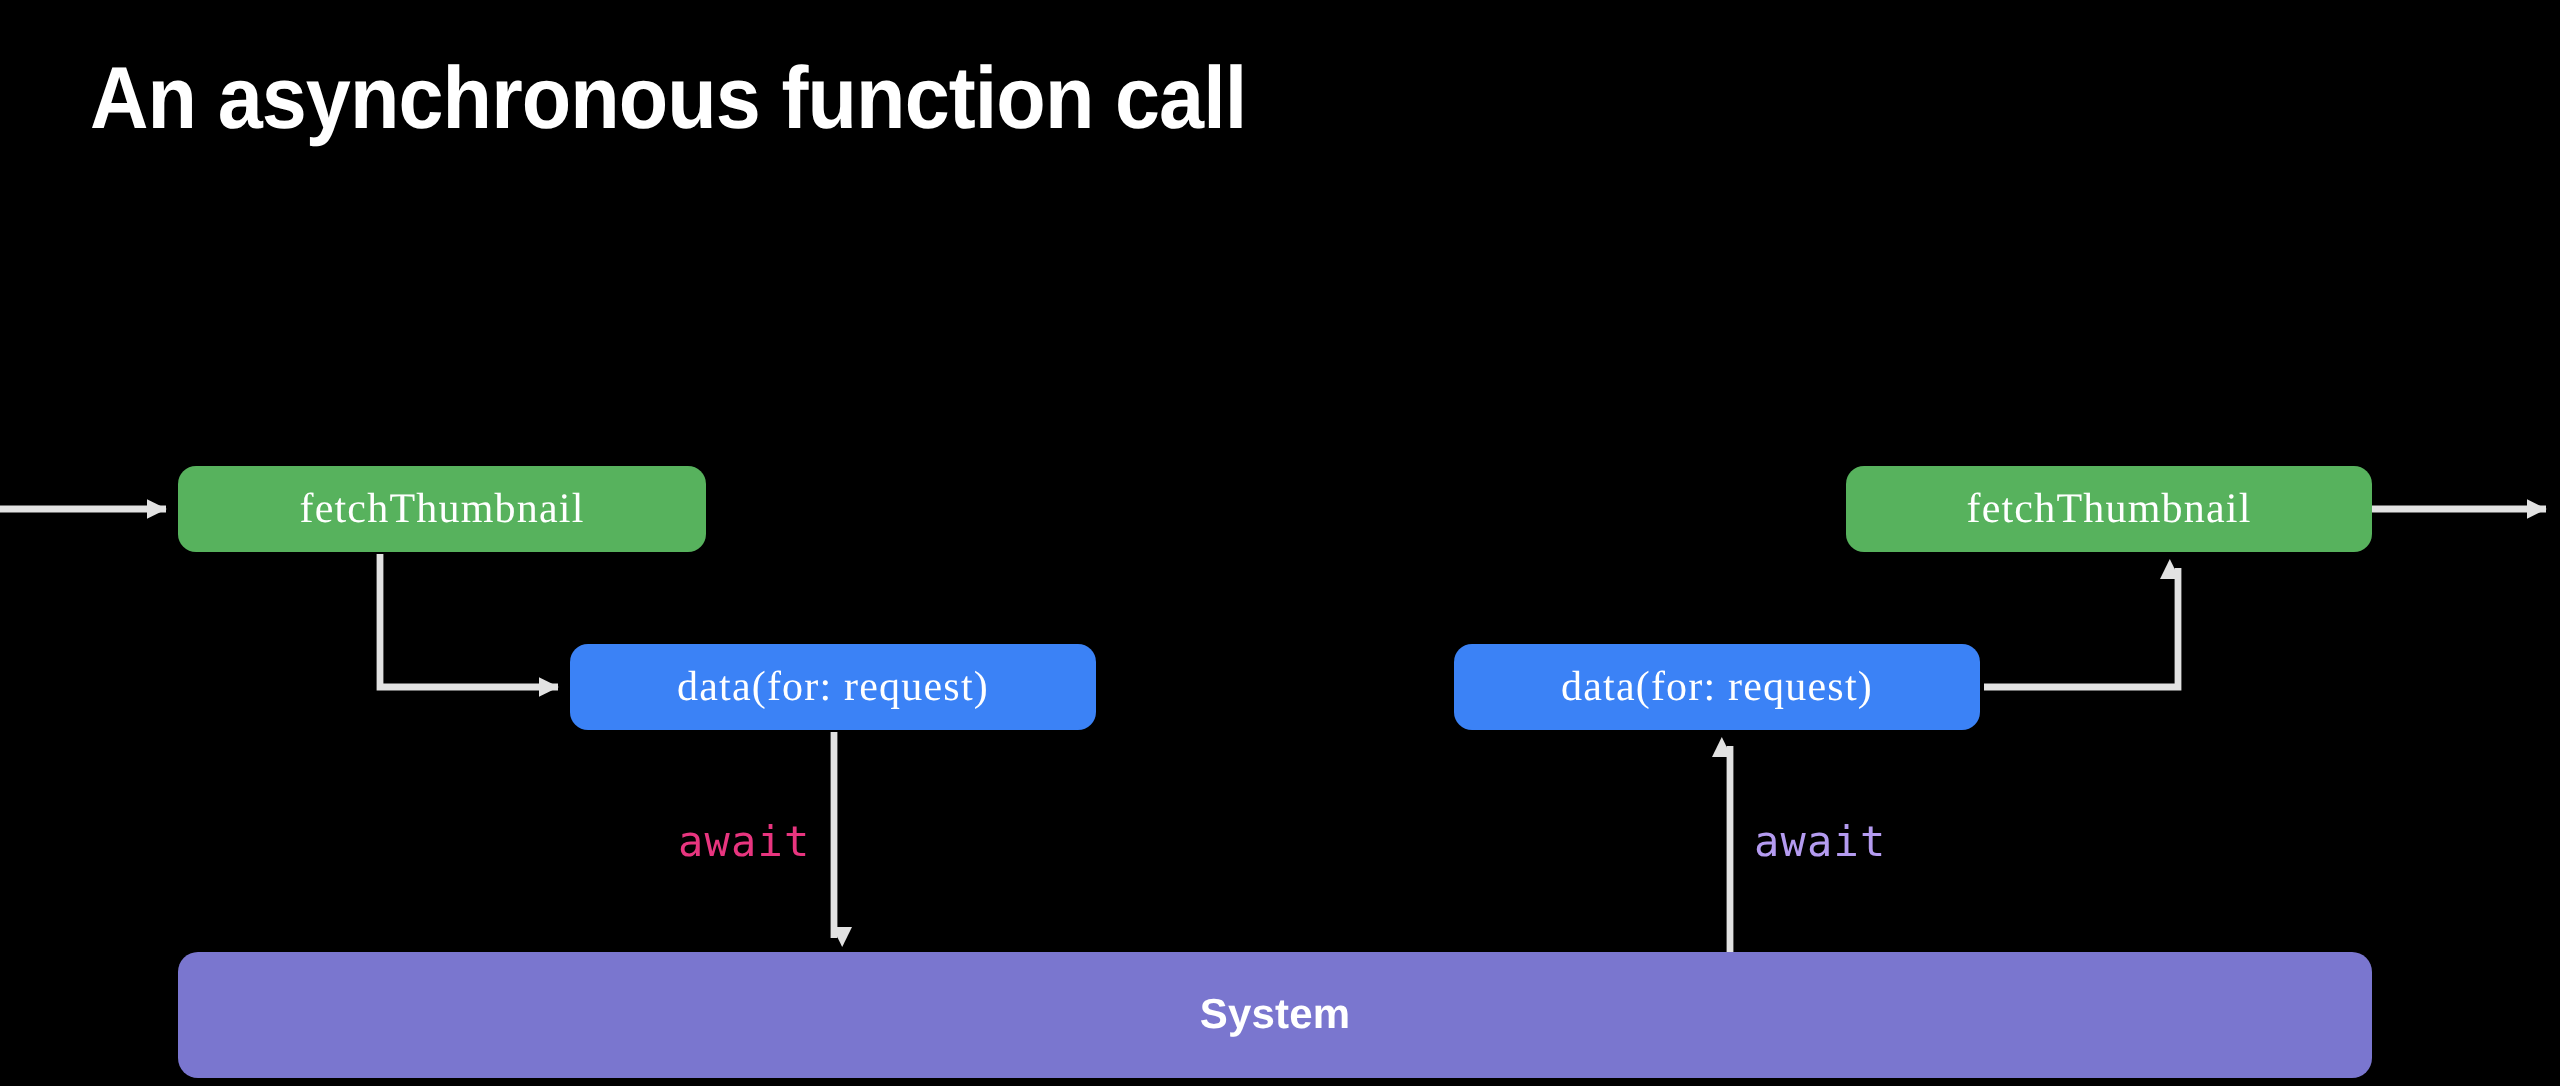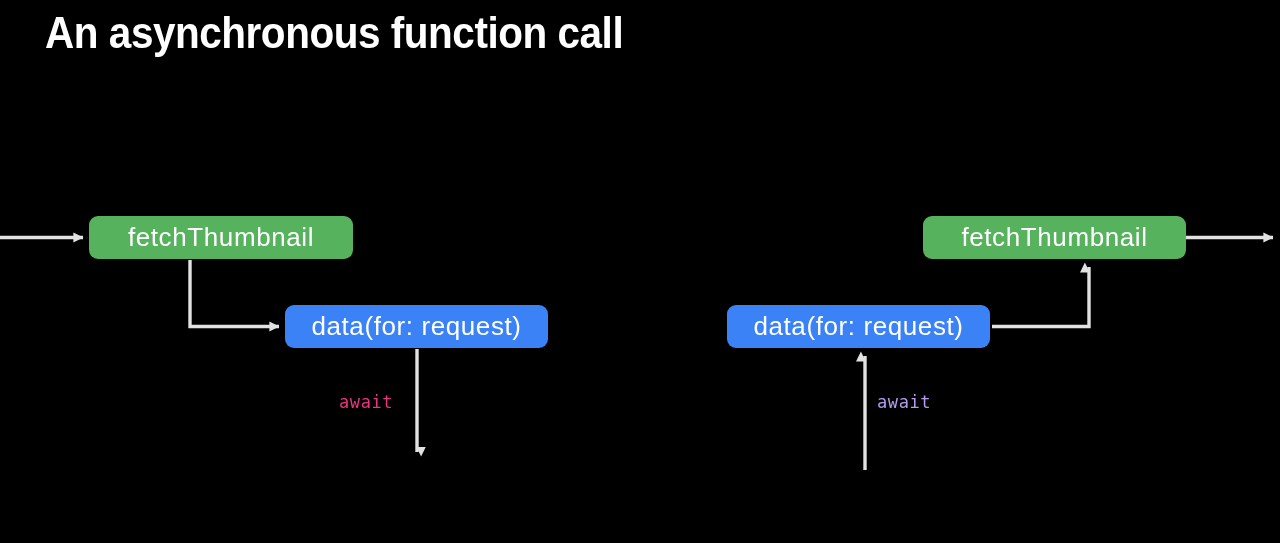--- a/index.html
+++ b/index.html
@@ -10,21 +10,21 @@
   body {
     width: 1280px;
     height: 543px;
     overflow: hidden;
     position: relative;
     font-family: "Liberation Sans", sans-serif;
   }
 
   #slide {
     position: absolute;
-    left: 0; top: 0;
+    left: 0; top: 17px;
     width: 1280px;
     height: 457px;
     background: #000000;
   }
 
   
   .slide-title {
     position: absolute;
     left: 45px;
     top: 6px;
@@ -53,22 +53,22 @@
     position: absolute;
     box-sizing: border-box;
     display: flex;
     align-items: center;
     justify-content: center;
     border-radius: 9px;
     color: #ffffff;
     white-space: nowrap;
   }
   .node-code {
-    font-family: Liberation Sans, sans-serif;
-    font-size: 26px;
+    font-family: Liberation Serif, serif;
+    font-size: 21px;
     letter-spacing: 0.6px;
   }
 
   .node-fn {
     background: #57b25d;
     height: 43px;
   }
   .node-call {
     background: #3b82f6;
     height: 43px;
@@ -87,21 +87,21 @@
   #fn-left    { left: 89px;  top: 216px; width: 264px; }
   #call-left  { left: 285px; top: 305px; width: 263px; }
   #fn-right   { left: 923px; top: 216px; width: 263px; }
   #call-right { left: 727px; top: 305px; width: 263px; }
   #system     { left: 89px;  top: 459px; width: 1097px; }
 
   
   .edge-label {
     position: absolute;
     font-family: "DejaVu Sans Mono", "Liberation Mono", monospace;
-    font-size: 17px;
+    font-size: 21px;
     letter-spacing: 0.6px;
     white-space: nowrap;
   }
   #label-await  { left: 339px; top: 392px; color: #e8357f; }
   #label-resume { left: 877px; top: 392px; color: #b49bf0; }
 </style>
 </head>
 <body>
 
 <div id="slide">
@@ -135,18 +135,19 @@
   </svg>
 
   <div class="node node-fn node-code" id="fn-left">fetchThumbnail</div>
 
   <div class="node node-call node-code" id="call-left">data(for: request)</div>
 
   <div class="node node-fn node-code" id="fn-right">fetchThumbnail</div>
 
   <div class="node node-call node-code" id="call-right">data(for: request)</div>
 
+  <div class="node node-system" id="system">System</div>
 
   <div class="edge-label" id="label-await">await</div>
 
   <div class="edge-label" id="label-resume">await</div>
 
 </div>
 
 </body></html>

